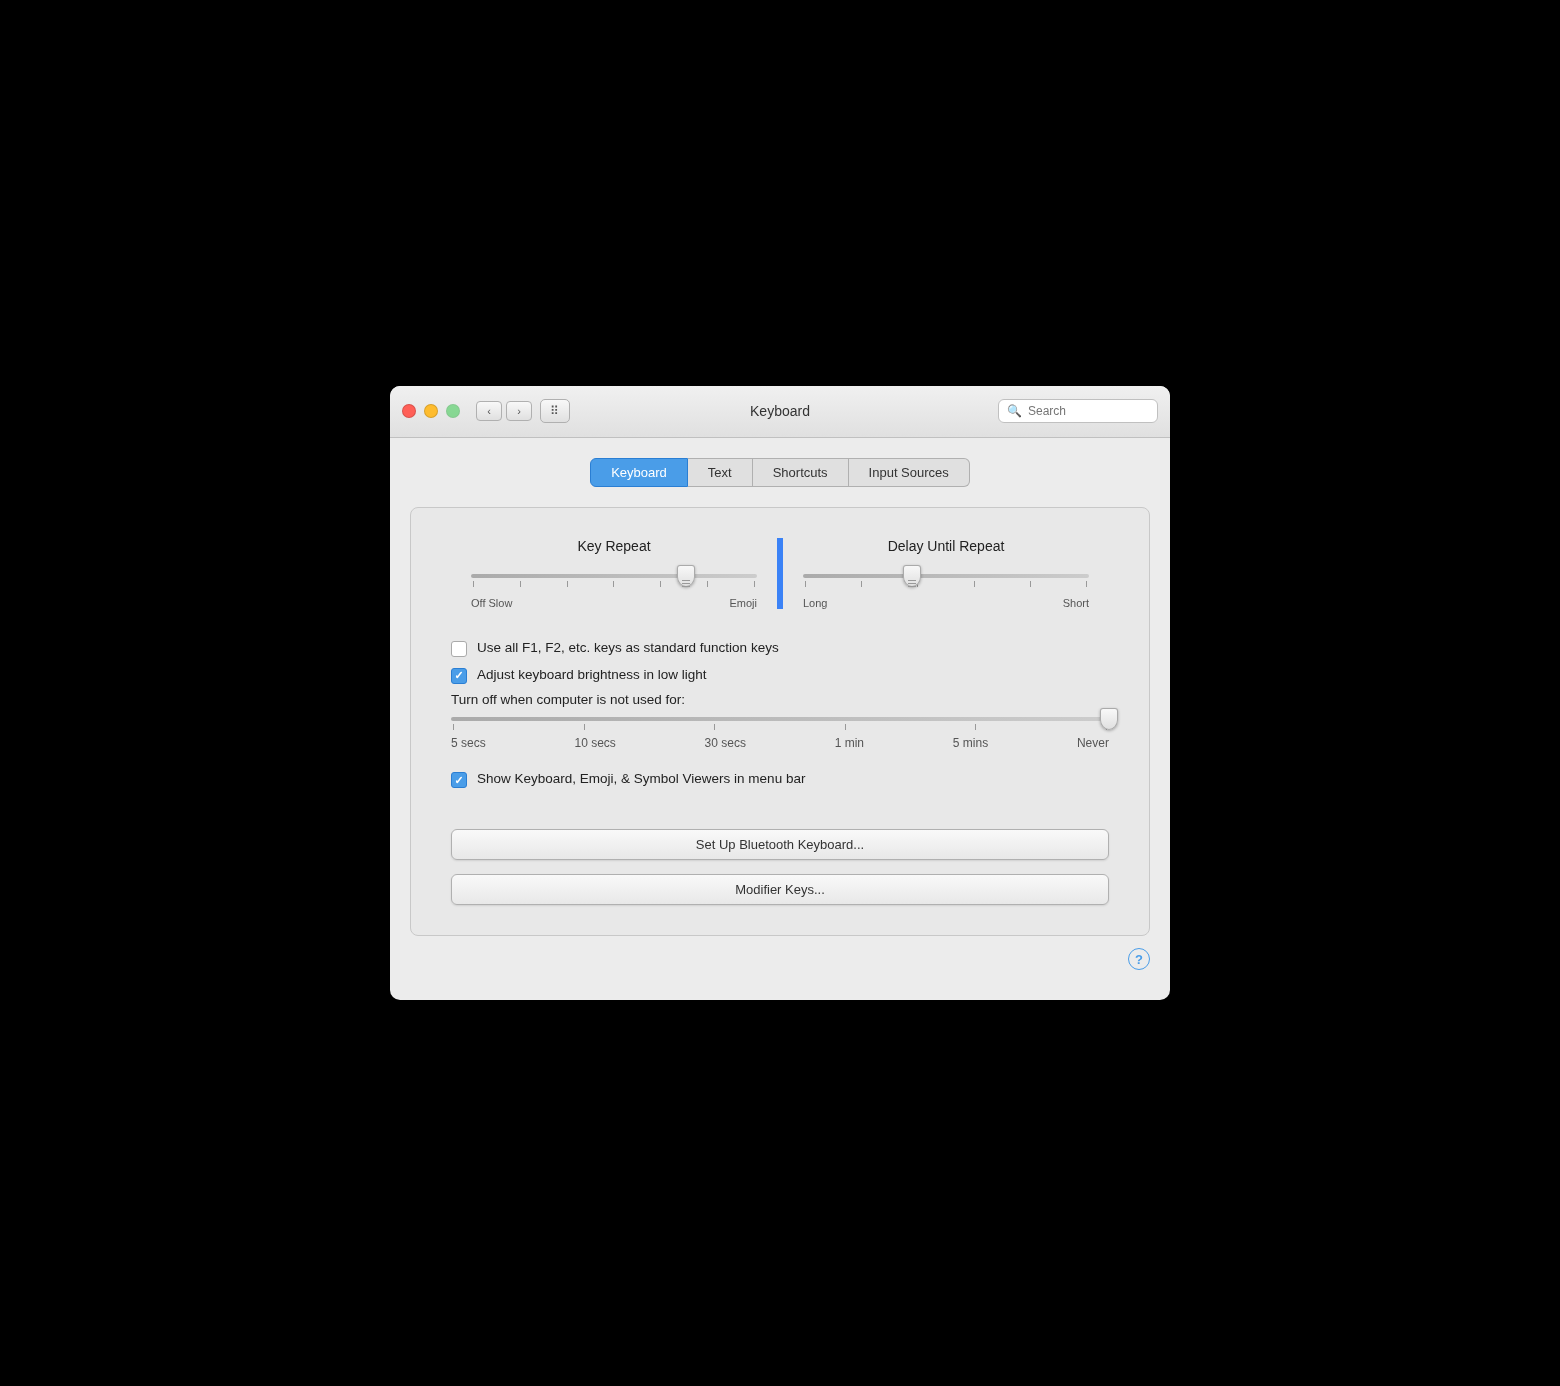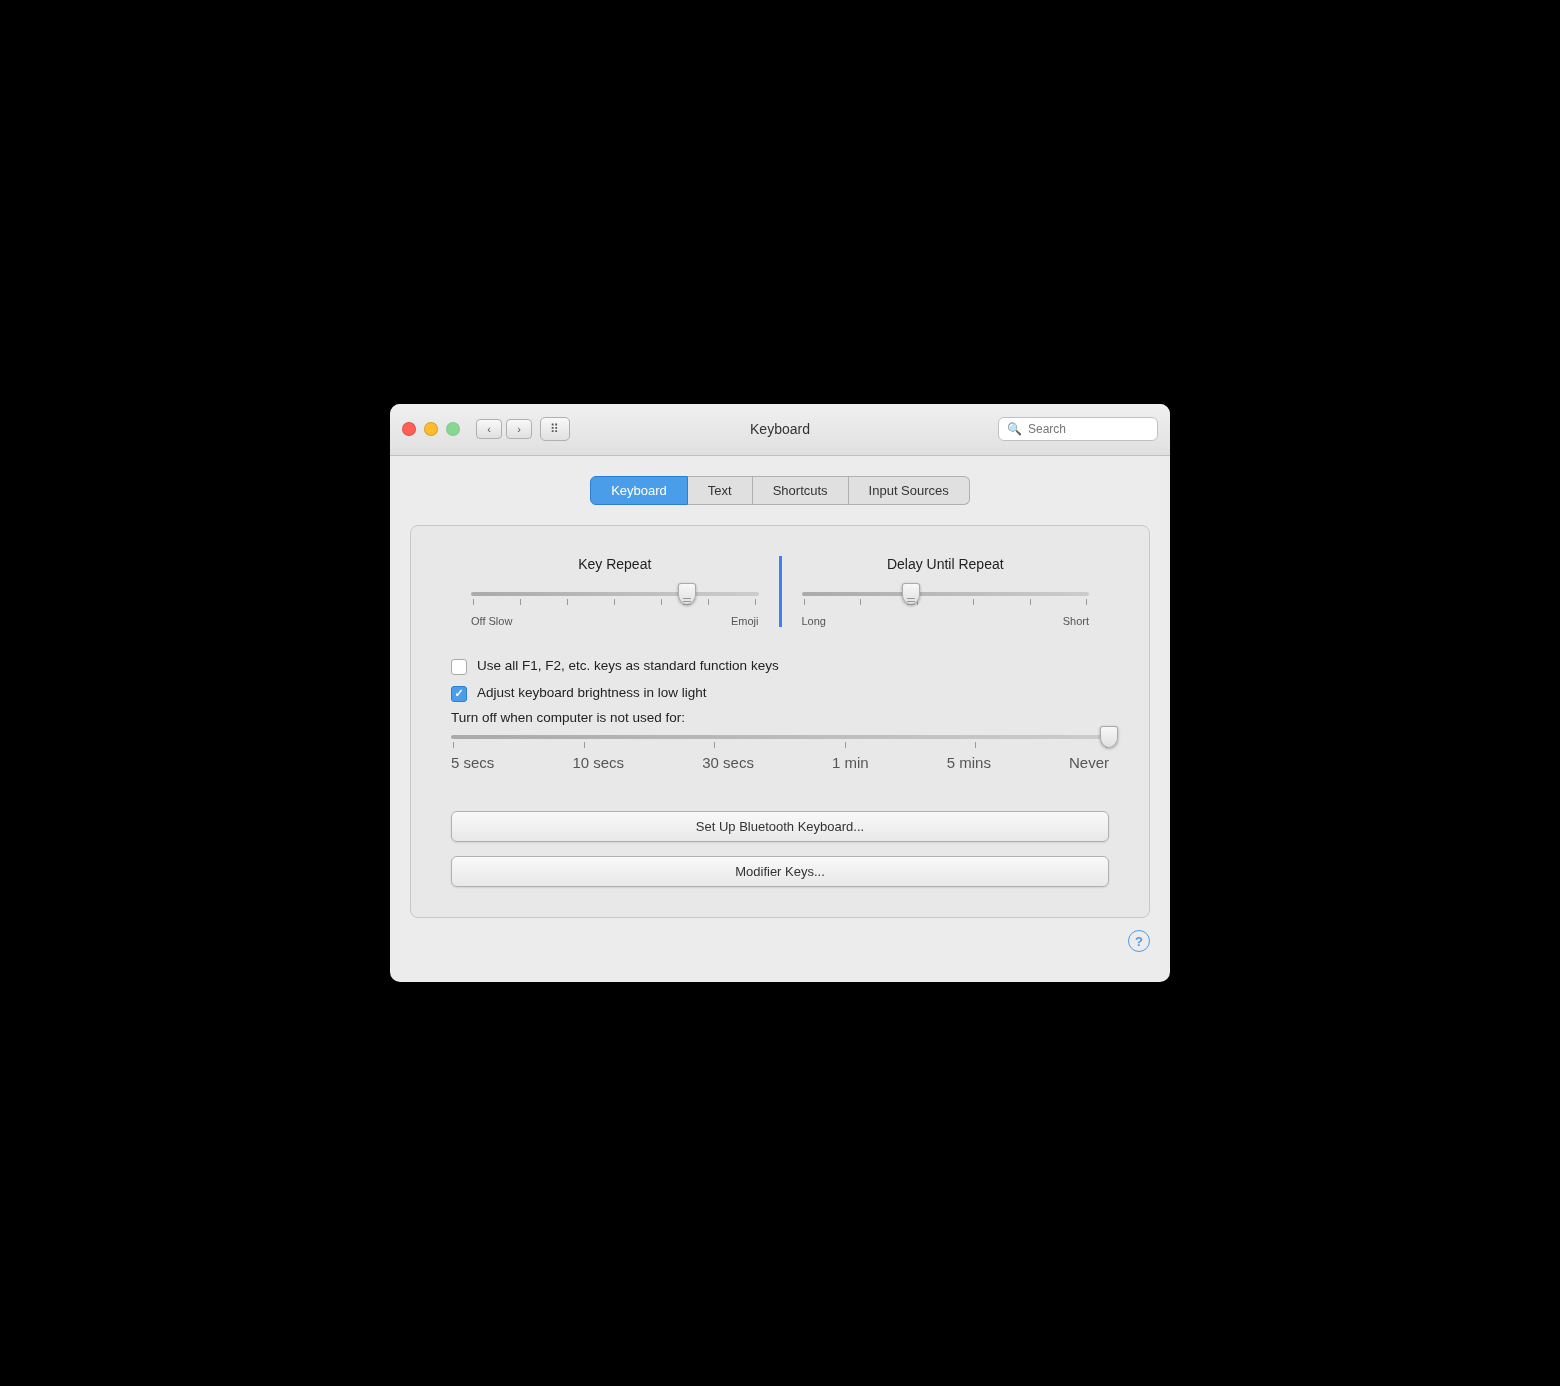--- a/index.html
+++ b/index.html
@@ -181,21 +181,21 @@
 
     .slider-group {
       flex: 1;
       display: flex;
       flex-direction: column;
       align-items: center;
       padding: 0 20px;
     }
 
     .slider-group:first-child {
-      border-right: 3px solid #3b82f6;
+      border-right: 6px solid #3b82f6;
     }
 
     .slider-label {
       font-size: 14px;
       font-weight: 500;
       color: #222;
       margin-bottom: 20px;
     }
 
     .slider-track-container {
@@ -365,21 +365,21 @@
     }
 
     .brightness-labels {
       display: flex;
       justify-content: space-between;
       width: 100%;
       margin-top: 4px;
     }
 
     .brightness-label {
-      font-size: 15px;
+      font-size: 12px;
       color: #555;
     }
 
     
     .buttons-row {
       display: flex;
       justify-content: center;
       gap: 14px;
       margin-top: 40px;
       flex-direction: column;
@@ -526,20 +526,24 @@
         <div class="brightness-labels">
           <span class="brightness-label">5 secs</span>
           <span class="brightness-label">10 secs</span>
           <span class="brightness-label">30 secs</span>
           <span class="brightness-label">1 min</span>
           <span class="brightness-label">5 mins</span>
           <span class="brightness-label">Never</span>
         </div>
       </div>
 
+      <div class="checkbox-row">
+        <div class="checkbox checked"></div>
+        <span class="checkbox-text">Show Keyboard, Emoji, &amp; Symbol Viewers in menu bar</span>
+      </div>
 
       <div class="buttons-row">
         <button class="action-btn">Set Up Bluetooth Keyboard...</button>
         <button class="action-btn">Modifier Keys...</button>
       </div>
     </div>
 
     <div class="help-row">
       <div class="help-btn">?</div>
     </div>

